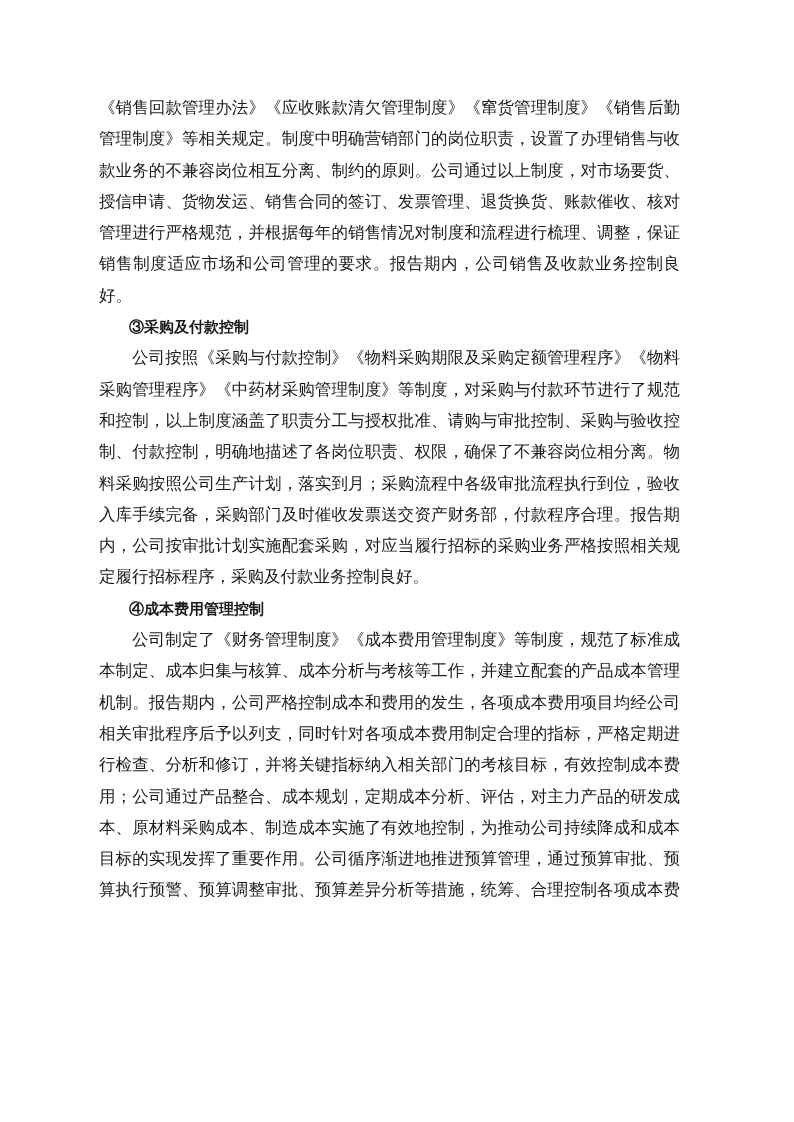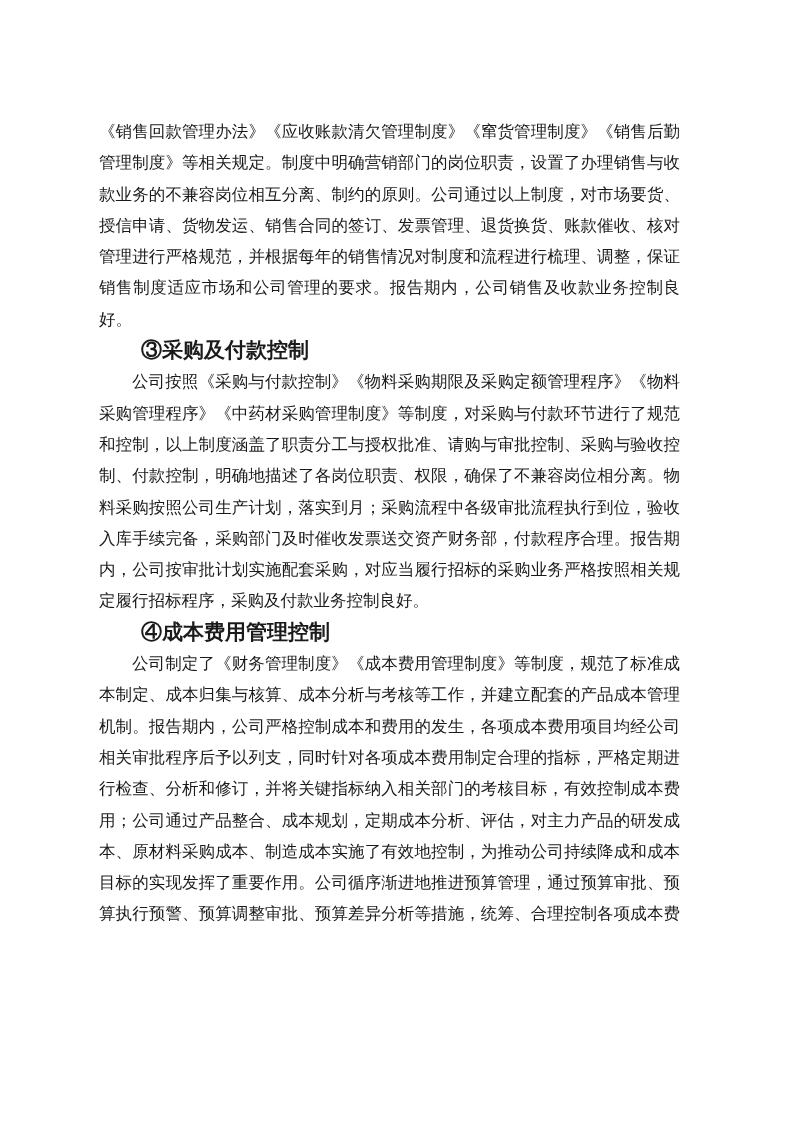--- a/index.html
+++ b/index.html
@@ -6,22 +6,21 @@
     margin: 0;
     padding: 0;
     background: #ffffff;
   }
   .doc-page {
     position: relative;
     width: 794px;
     height: 904px;
     background: #ffffff;
     overflow: hidden;
-    font-family: Liberation Serif, serif;
-    margin-top: 24px;
+    font-family: Liberation Sans, sans-serif;
   }
   .doc-content {
     position: absolute;
     left: 99px;
     top: 92px;
     width: 581px;
     color: #1a1a1a;
     font-size: 16.5px;
     line-height: 31.3px;
     letter-spacing: 0;
@@ -31,21 +30,21 @@
     text-align: justify;
     text-justify: inter-ideograph;
     word-break: normal;
     overflow-wrap: break-word;
   }
   .para.indent {
     text-indent: 2em;
   }
   .heading {
     margin: 0;
-    font-size: 21px;
+    font-size: 15px;
     line-height: 31.3px;
     font-weight: 700;
     text-indent: 2em;
     text-align: left;
   }
 </style>
 </head>
 <body>
 
 <div class="doc-page">

